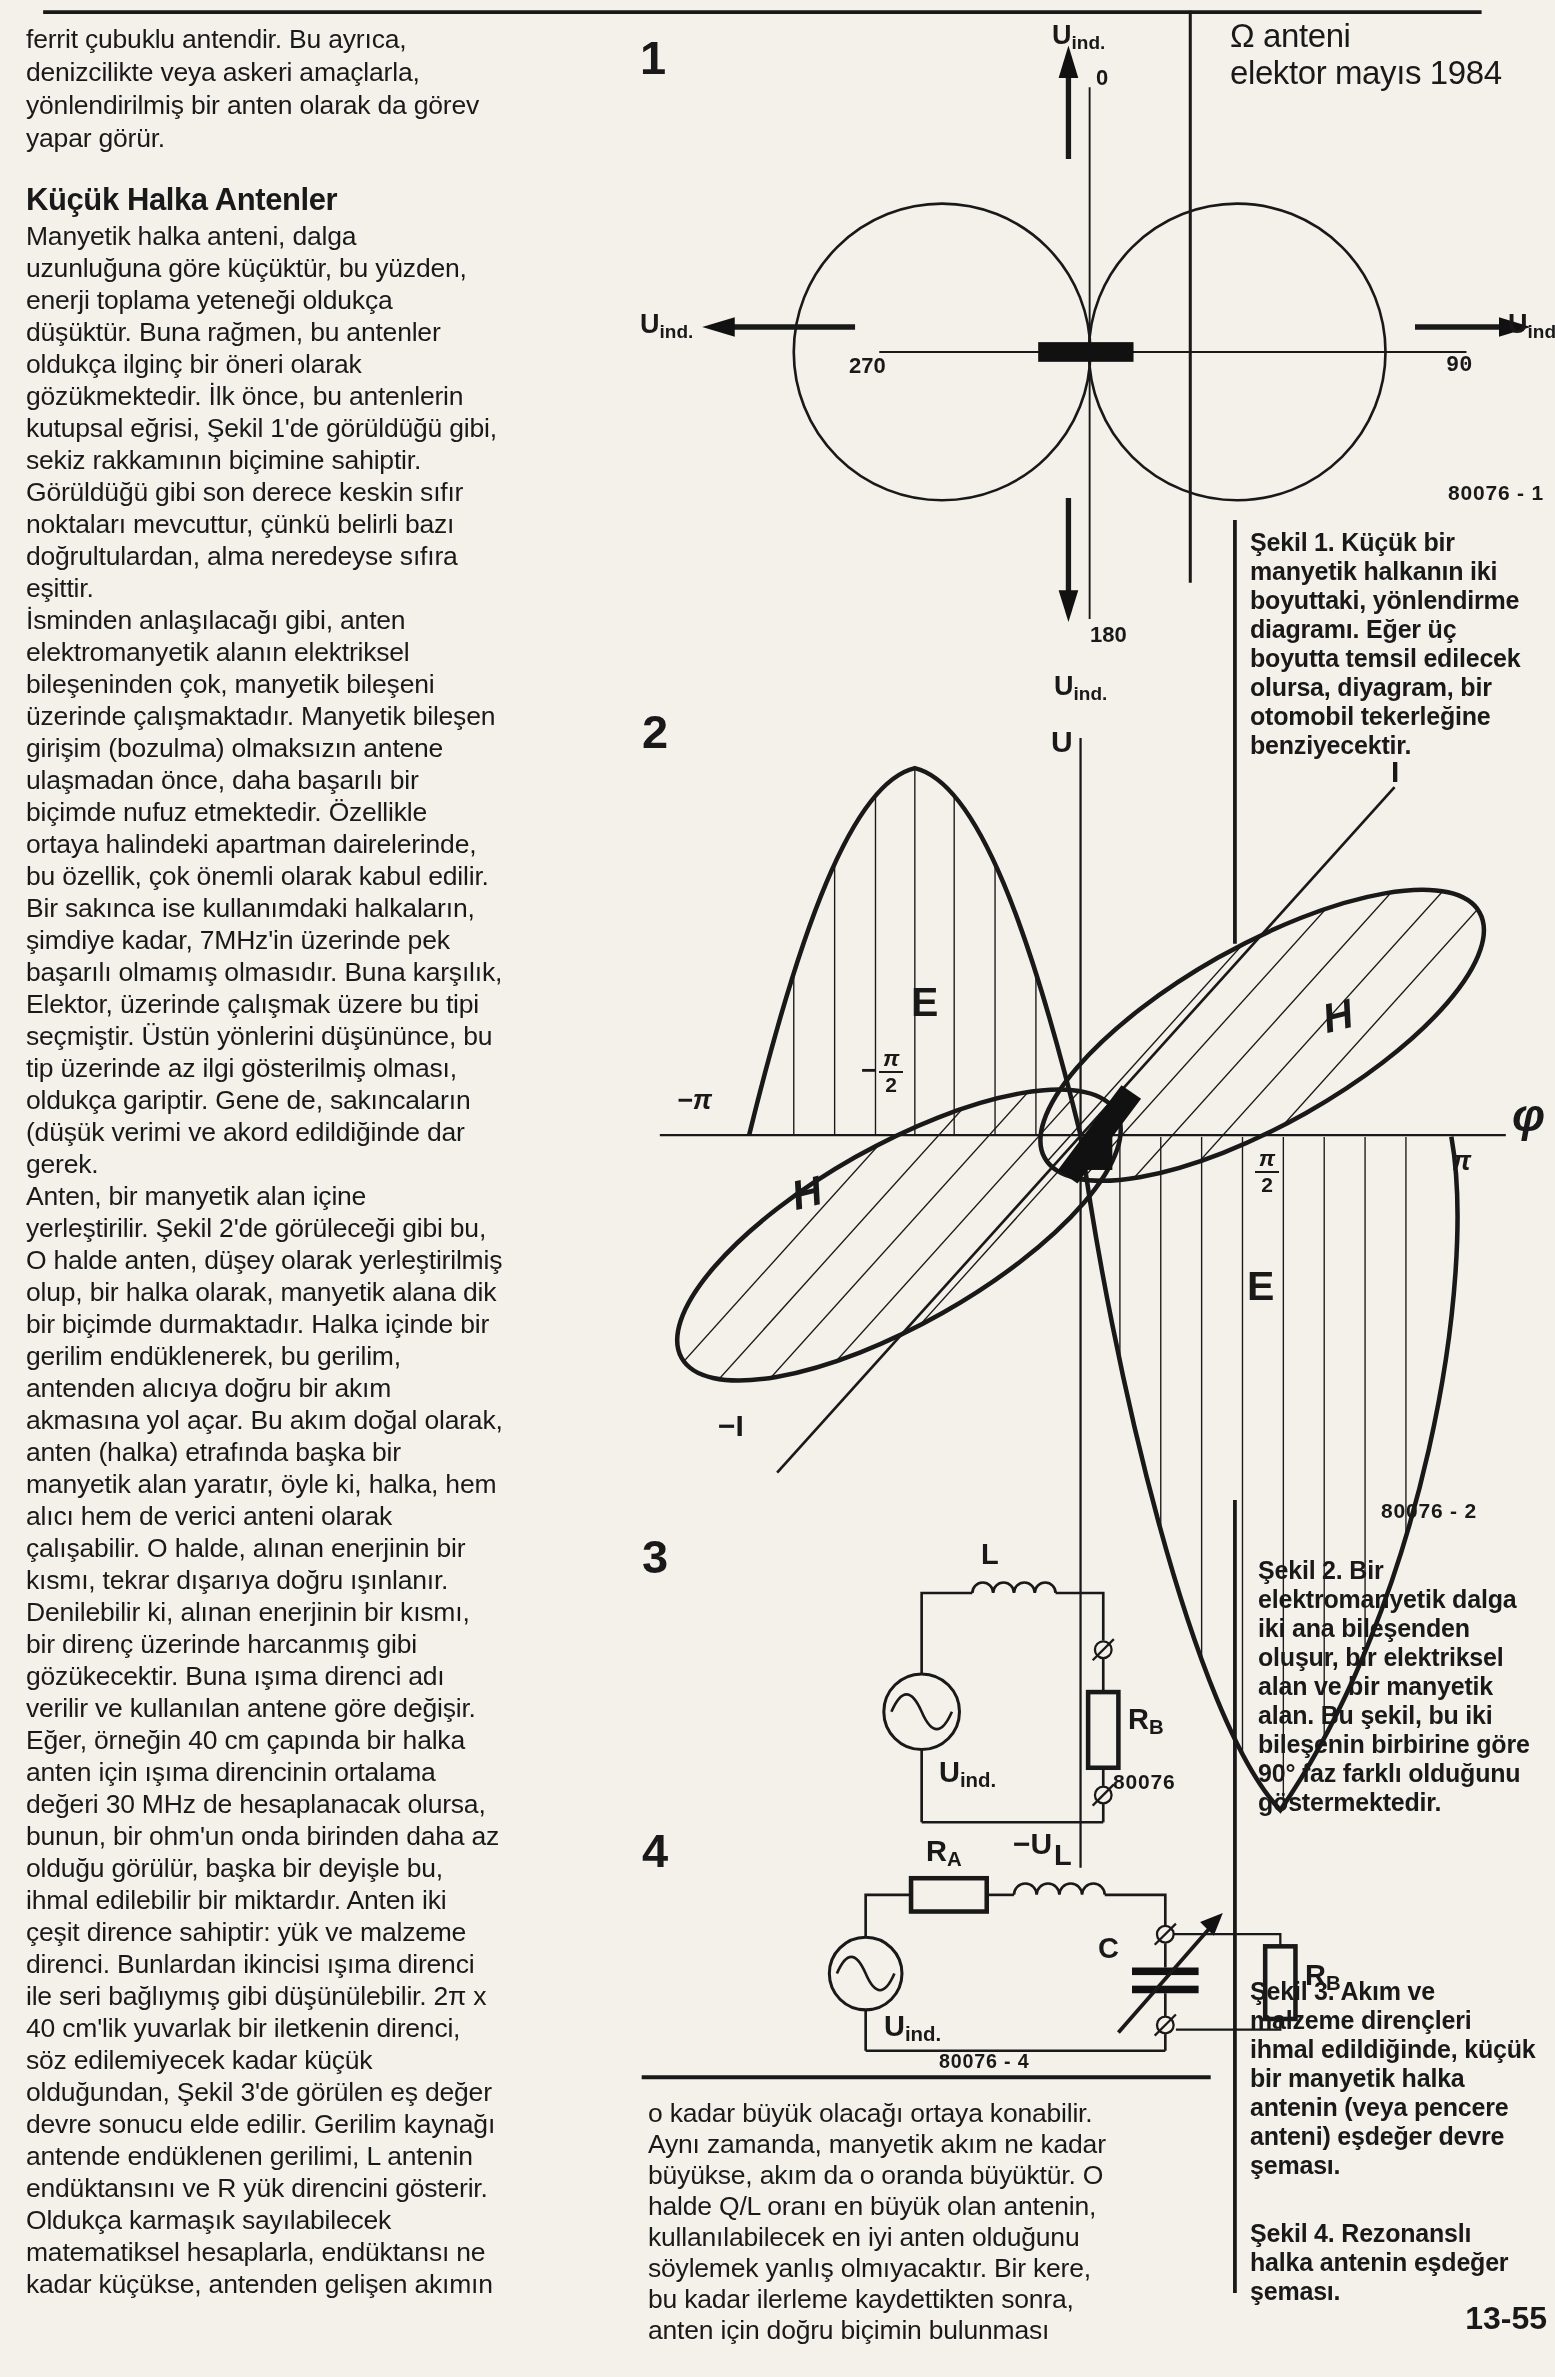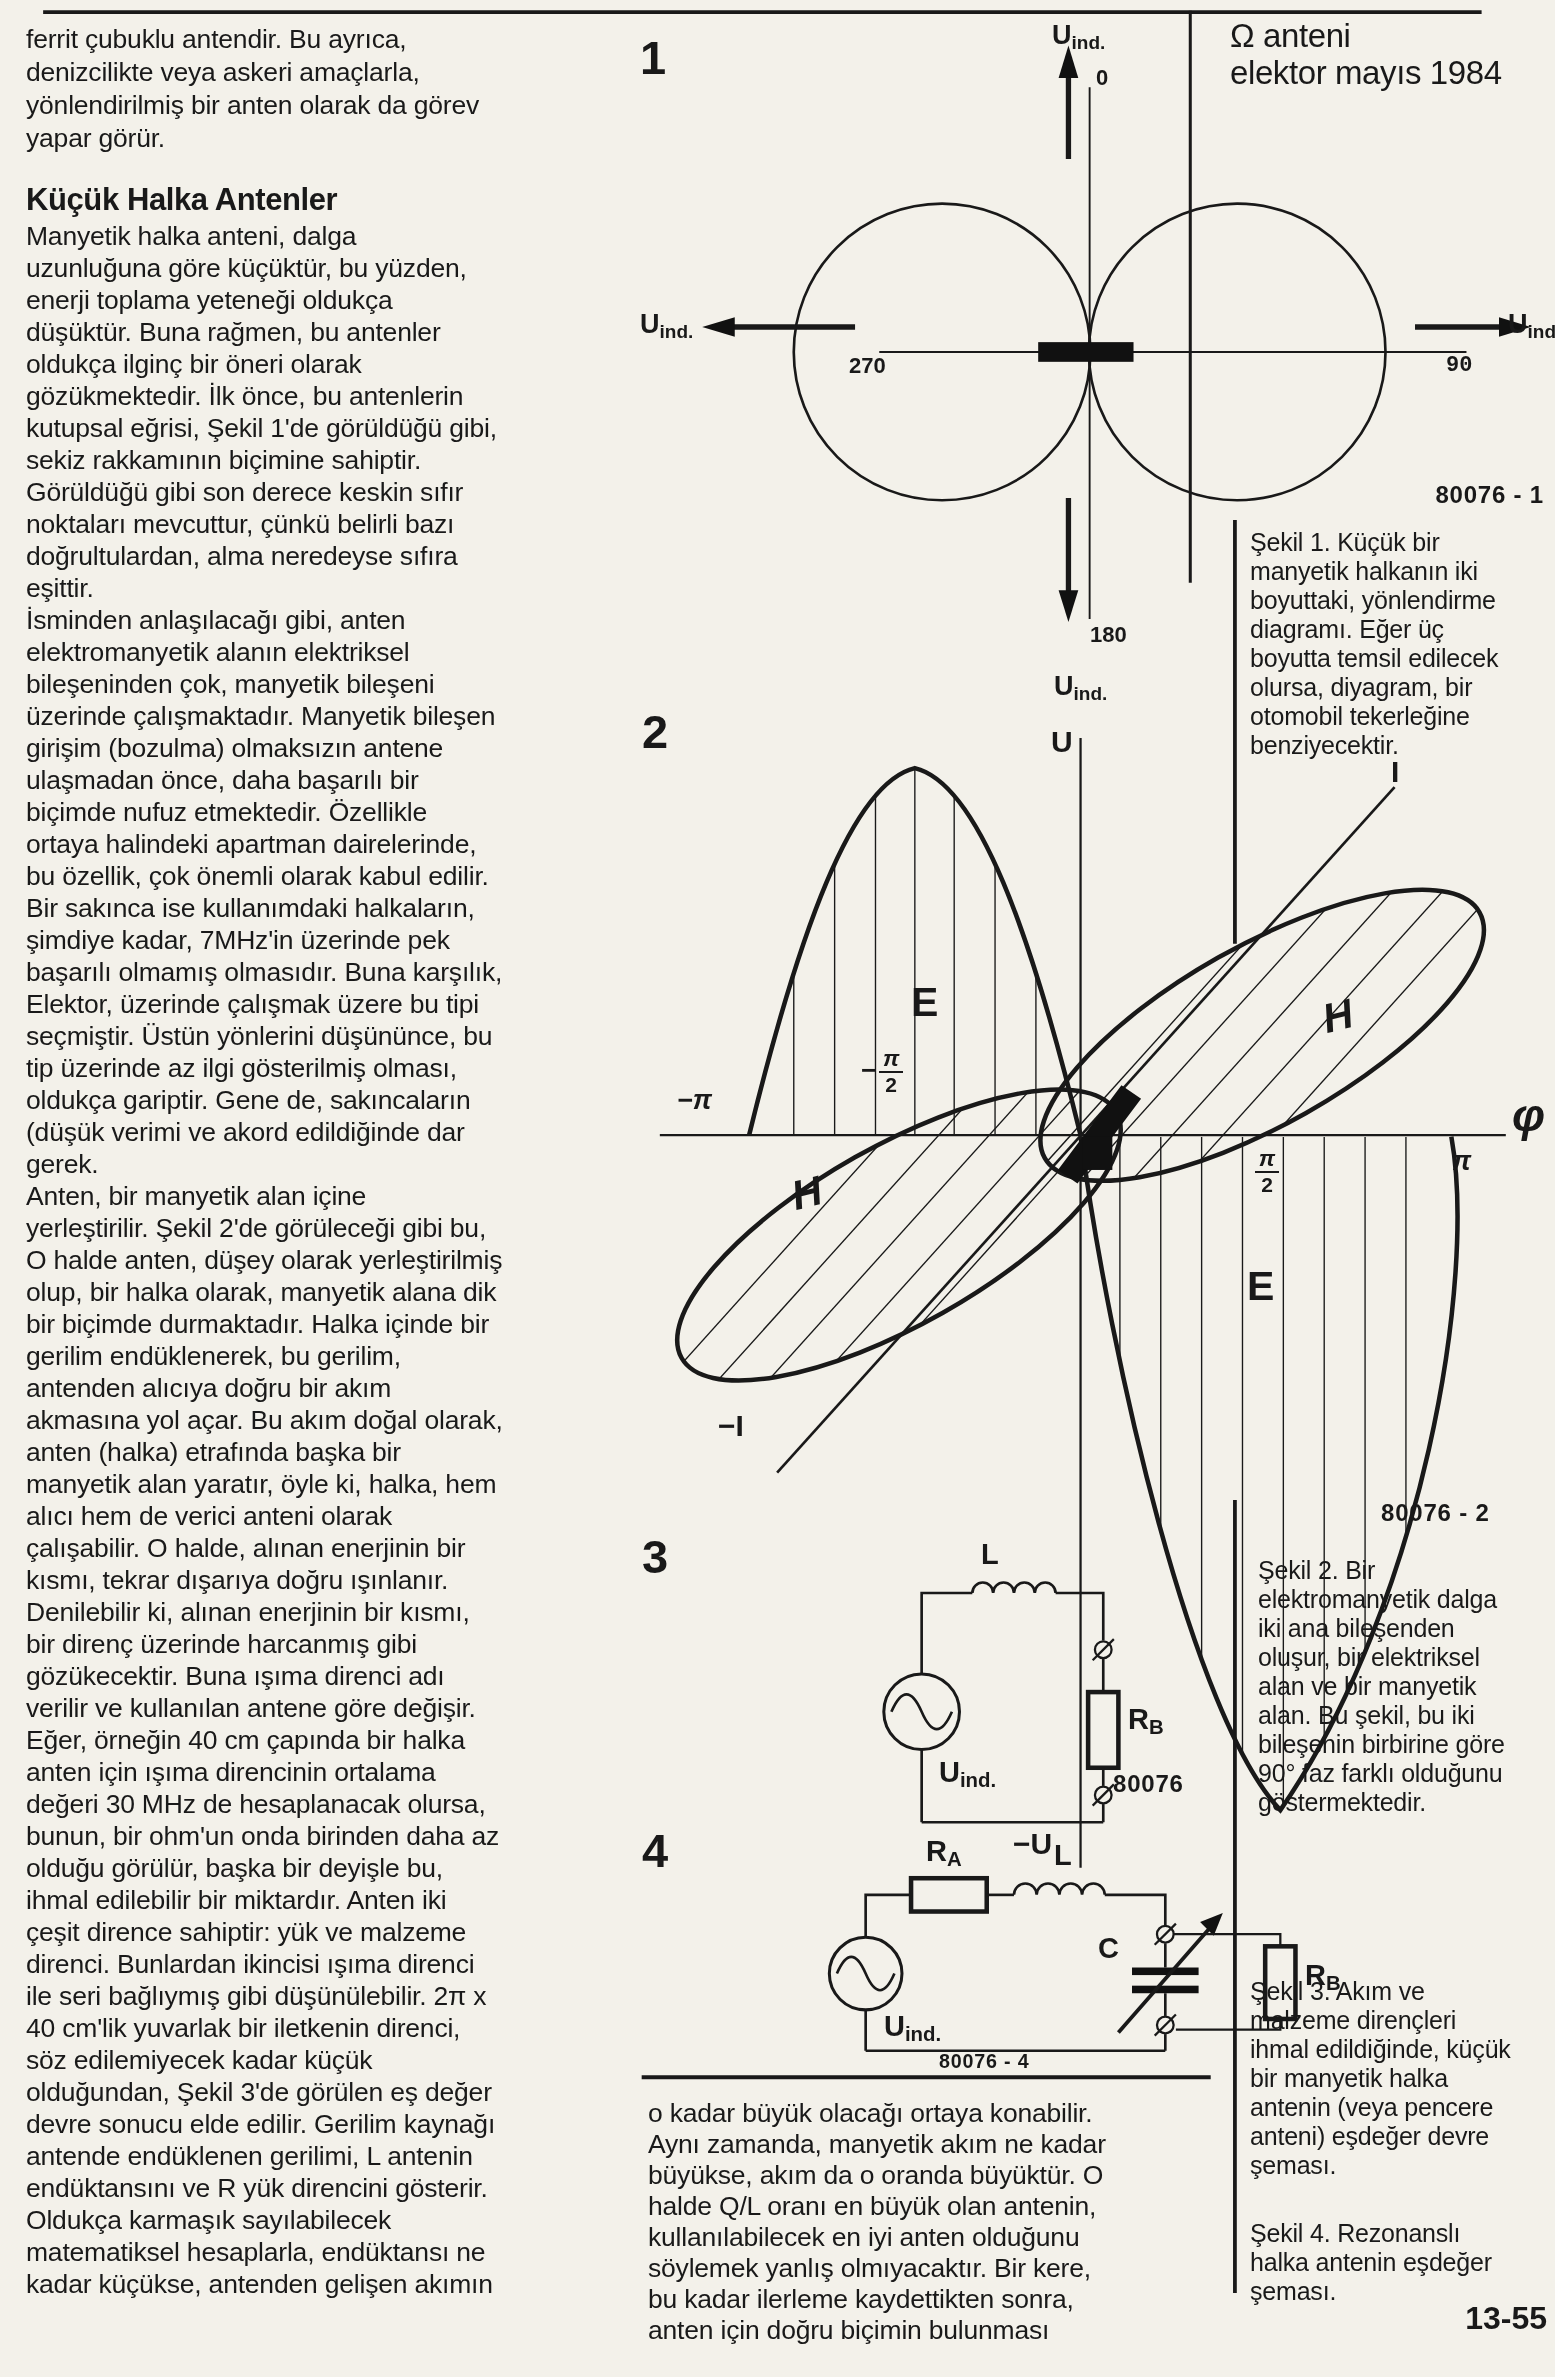--- a/index.html
+++ b/index.html
@@ -9,29 +9,29 @@
   .art{position:absolute;left:0;top:0;z-index:1;}
   .txt{z-index:2;}
   .line{white-space:pre;}
   
   .bodycol .line{font-size:26.5px;line-height:32px;letter-spacing:-0.2px;}
   .introcol .line{font-size:26.5px;line-height:33px;letter-spacing:-0.2px;}
   .heading{font-size:31px;font-weight:bold;letter-spacing:-0.4px;}
   
   .botcol .line{font-size:26.5px;line-height:31px;letter-spacing:-0.2px;}
   
-  .cap .line{font-size:25px;line-height:29px;font-weight:normal;letter-spacing:-0.2px;}
+  .cap .line{font-size:25px;line-height:29px;font-weight:bold;letter-spacing:-0.2px;}
   
   .hdr{font-size:33px;letter-spacing:-0.4px;}
   
   .fignum{font-size:47px;font-weight:bold;}
   .flabel{font-size:27px;font-weight:bold;}
   .flabel .sub{font-size:19px;vertical-align:-5.3px;font-weight:bold;}
   .small{font-size:22px;font-weight:bold;}
-  .ref{font-size:24px;font-weight:bold;letter-spacing:0.8px;}
+  .ref{font-size:21px;font-weight:bold;letter-spacing:0.8px;}
   .big{font-size:41px;font-weight:bold;}
   .ital{font-style:italic;}
   .rot{transform:rotate(-14deg);}
   .phi{font-size:47px;font-weight:bold;font-style:italic;}
   .axis{font-size:30px;font-weight:bold;}
   .pi{font-size:27px;font-weight:bold;font-style:italic;}
   .frac{display:inline-flex;flex-direction:column;align-items:center;line-height:1.05;}
   .frac .num{font-size:23px;font-weight:bold;font-style:italic;border-bottom:2.3px solid #191919;padding:0 3.8px 0.8px 3.8px;}
   .frac .den{font-size:21px;font-weight:bold;padding-top:0.8px;}
   .minus{font-size:26px;font-weight:bold;margin-right:3px;}

